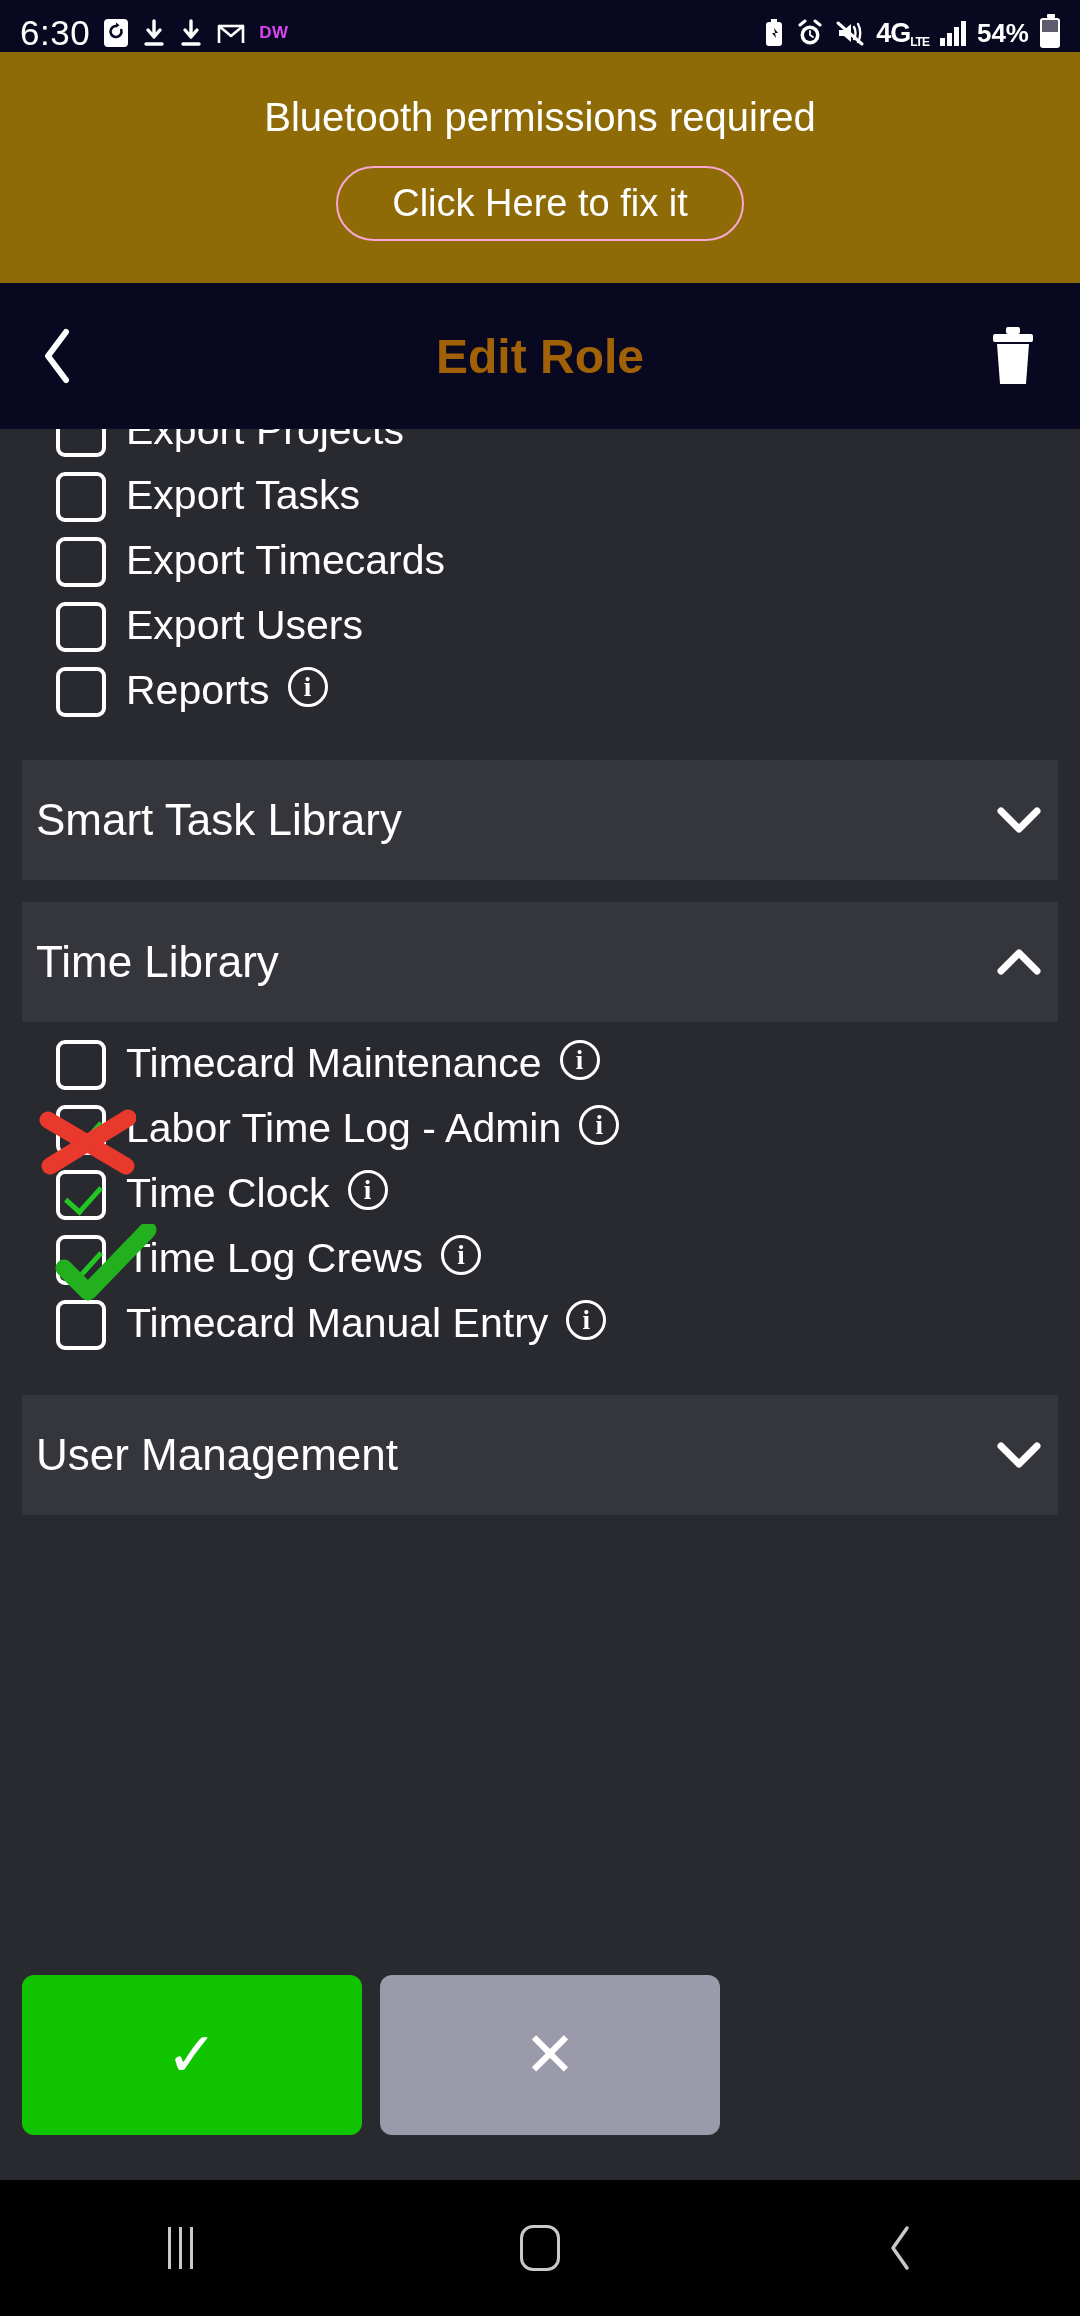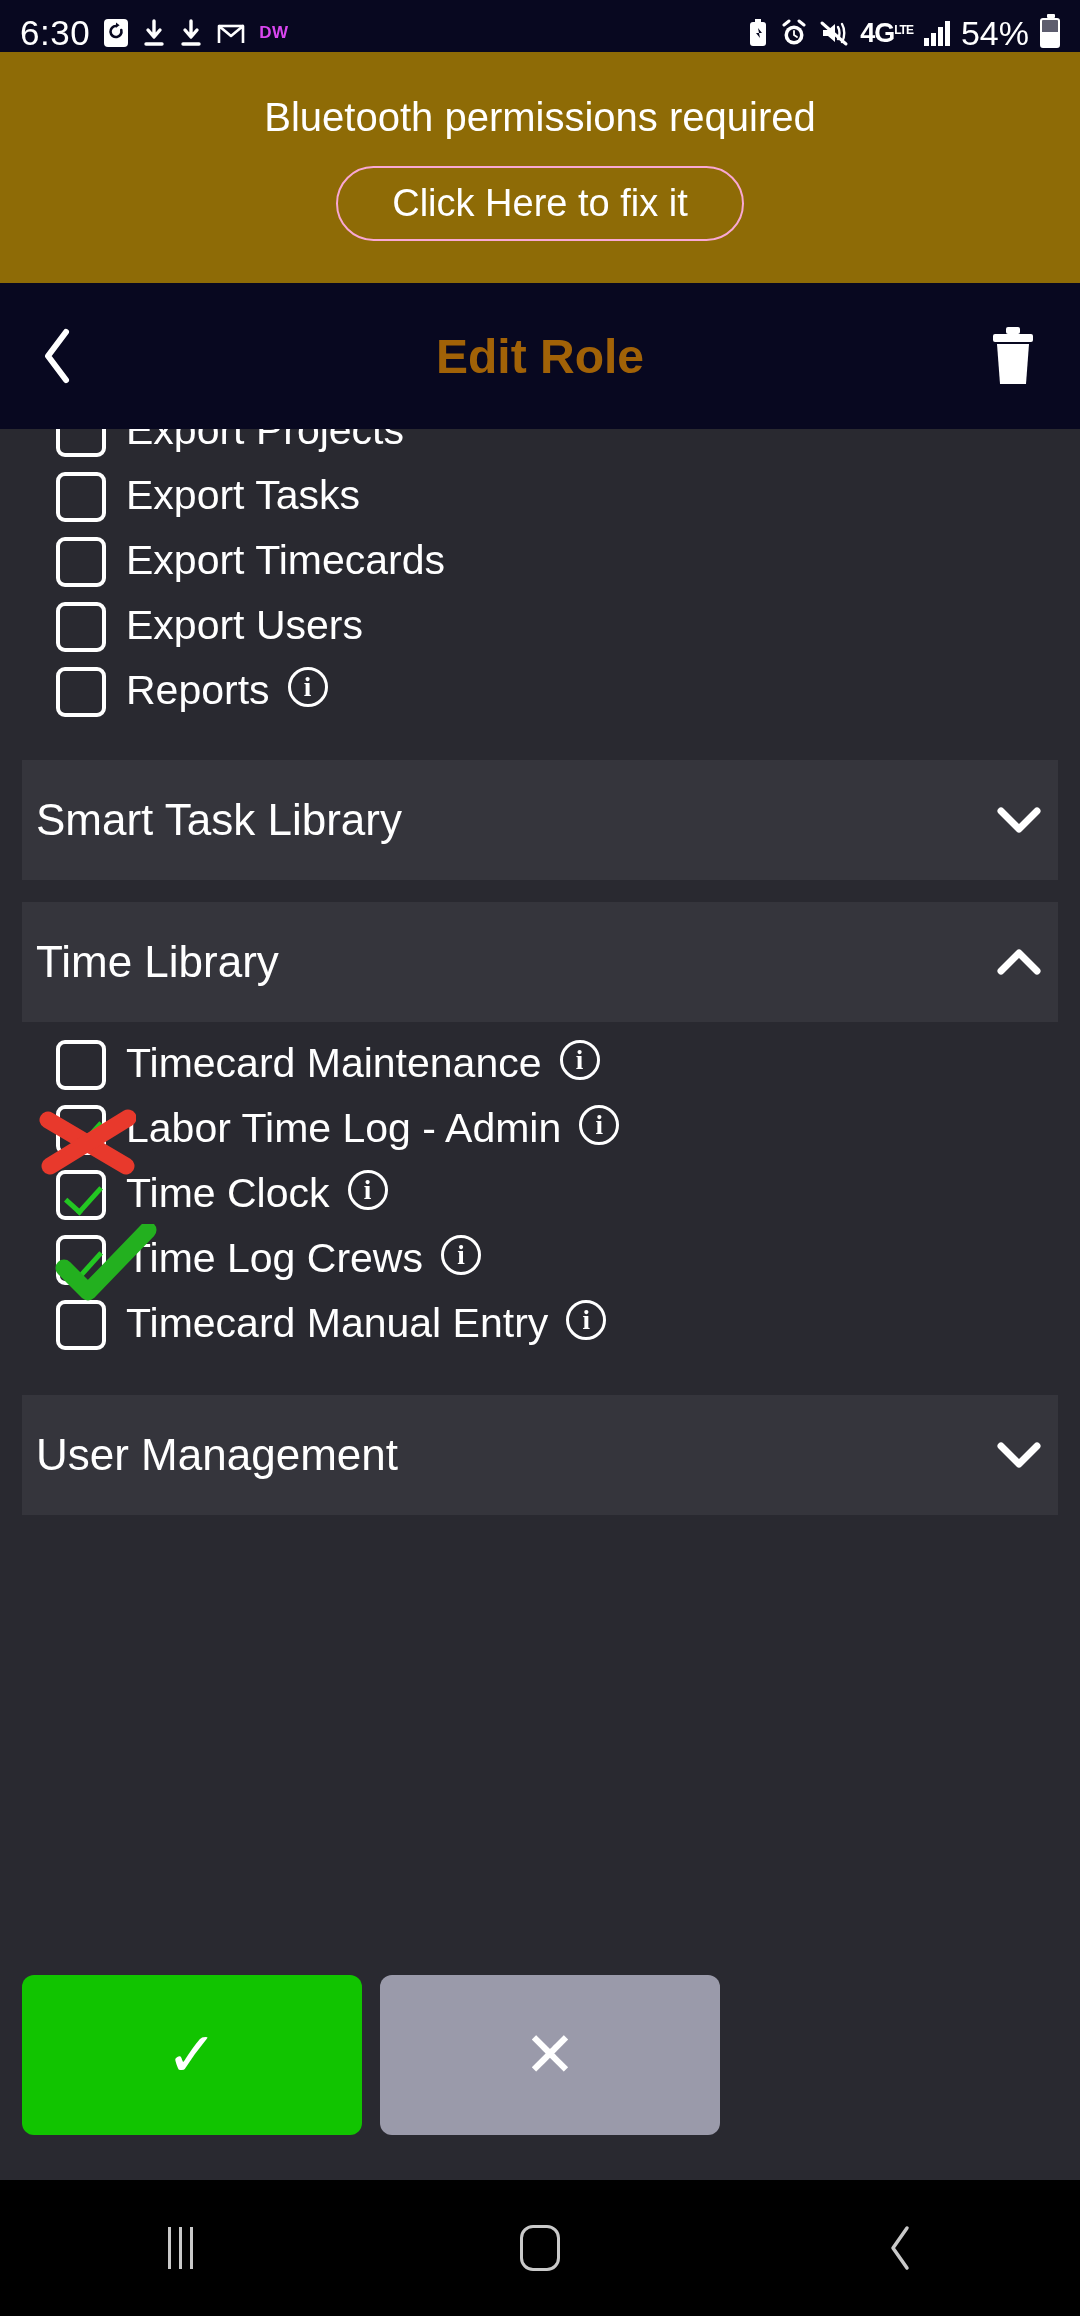--- a/index.html
+++ b/index.html
@@ -16,22 +16,22 @@
     position:absolute; top:0; left:0; width:1080px; height:66px;
     background:#080820; display:flex; align-items:center;
     padding:0 20px; color:#fff;
   }
   .sb-time{ font-size:35px; letter-spacing:.5px; font-weight:400; }
   .sb-left{ display:flex; align-items:center; gap:13px; }
   .sb-right{ margin-left:auto; display:flex; align-items:center; gap:11px; }
   .sb-ico{ display:inline-flex; align-items:center; justify-content:center; }
   .sb-dw{ font-size:17px; color:#d946ef; font-weight:700; letter-spacing:.5px; }
   .sb-4g{ font-size:27px; font-weight:700; letter-spacing:-1px; display:flex; align-items:flex-start;}
-  .sb-4g sup{ font-size:12px; font-weight:700; line-height:1; margin-top:6px;}
-  .sb-pct{ font-size:34px; font-weight:400; }
+  .sb-4g sup{ font-size:12px; font-weight:700; line-height:1; margin-top:18px;}
+  .sb-pct{ font-size:26px; font-weight:700; }
   .bars{ display:flex; align-items:flex-end; gap:2px; height:26px; }
   .bars i{ display:block; width:5px; background:#fff; }
   .bars i:nth-child(1){height:8px} .bars i:nth-child(2){height:13px}
   .bars i:nth-child(3){height:19px} .bars i:nth-child(4){height:25px}
   .batt{ width:20px; height:30px; border:2px solid #fff; border-radius:3px; position:relative; background:linear-gradient(to top,#fff 0,#fff 54%,#5c5c6e 54%,#5c5c6e 100%); }
   .batt:before{ content:""; position:absolute; top:-6px; left:5px; width:8px; height:4px; background:#fff; border-radius:1px;}
 
   
   .banner{
     position:absolute; top:52px; left:0; width:1080px; height:231px;

